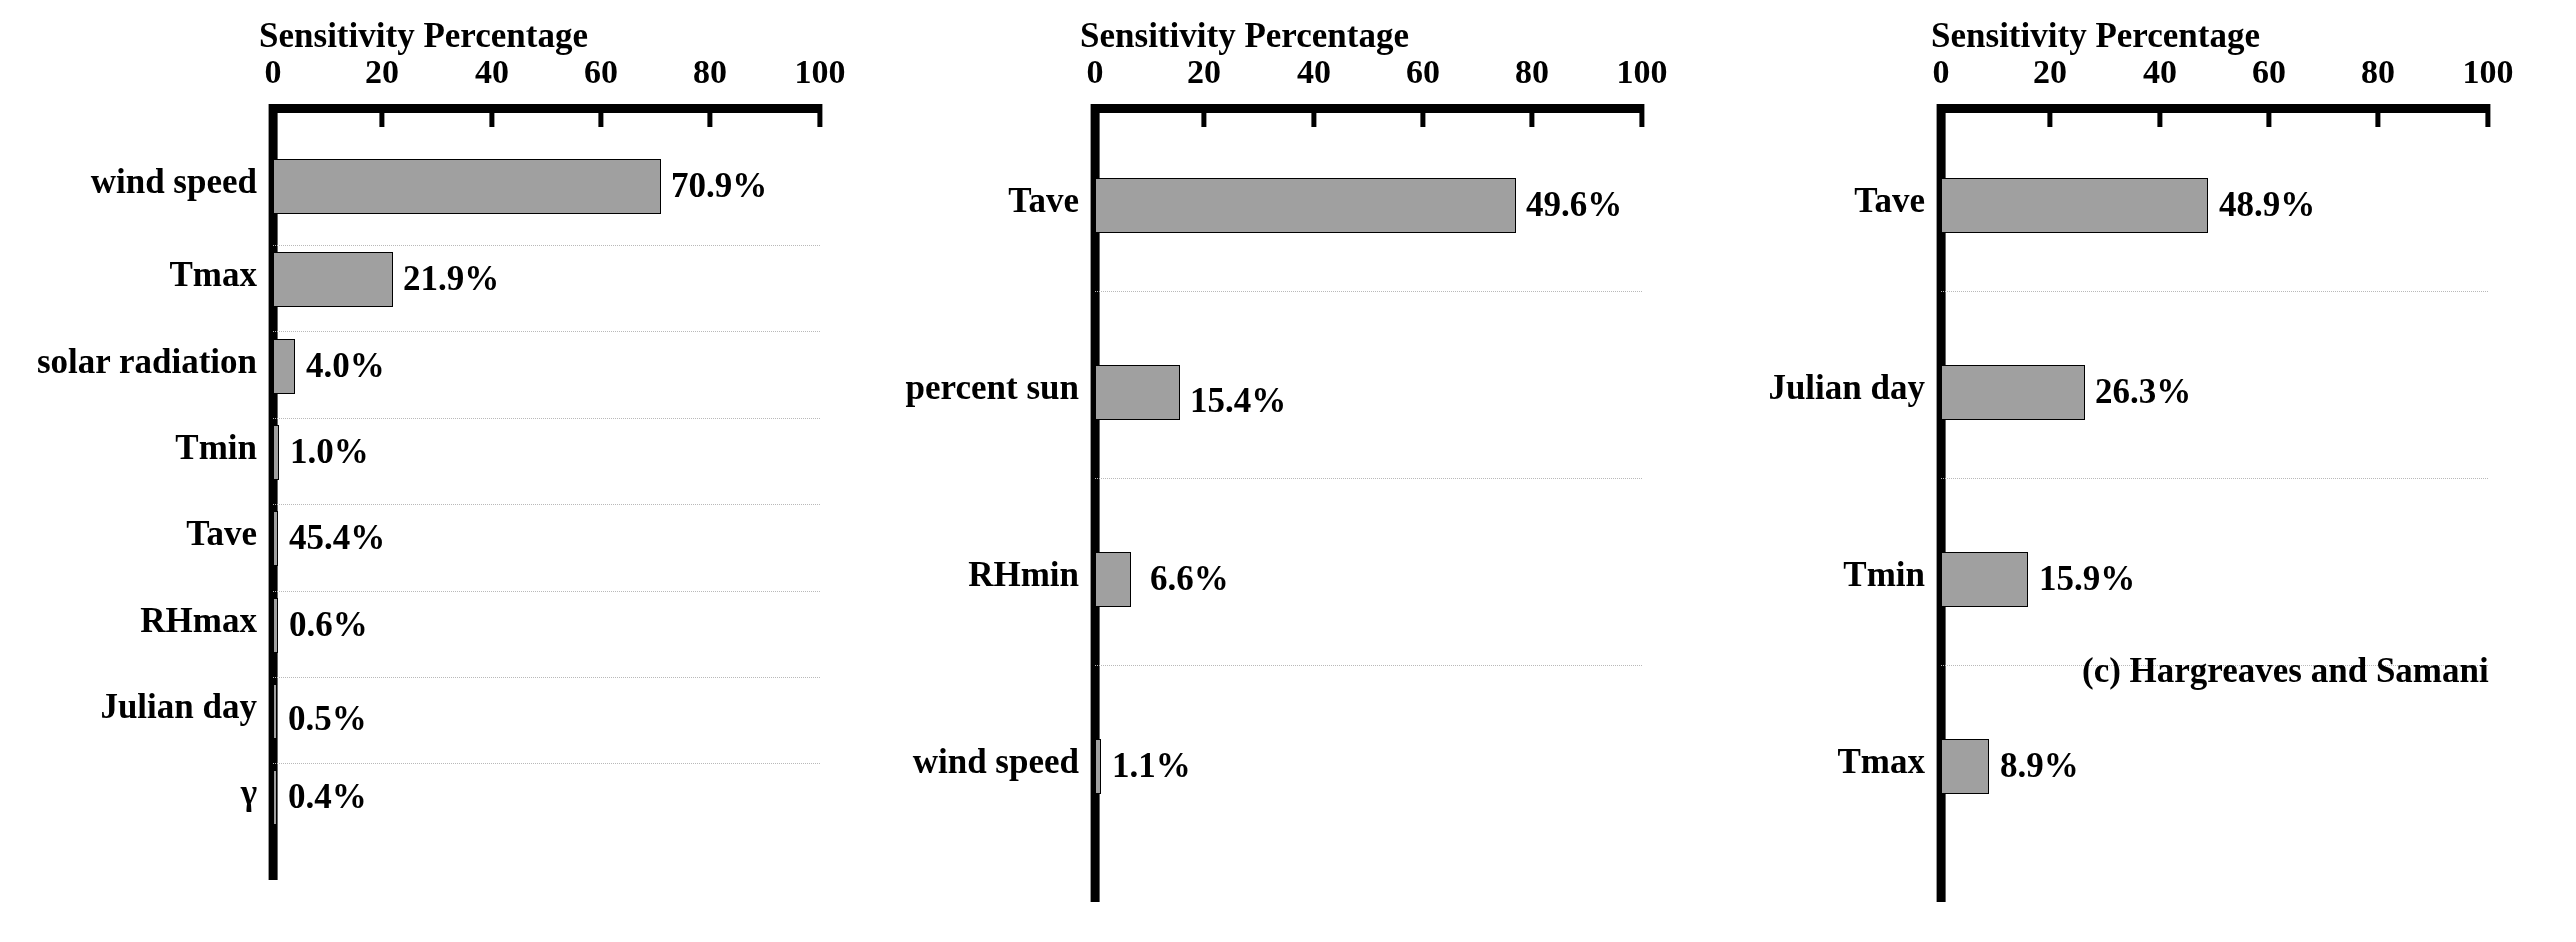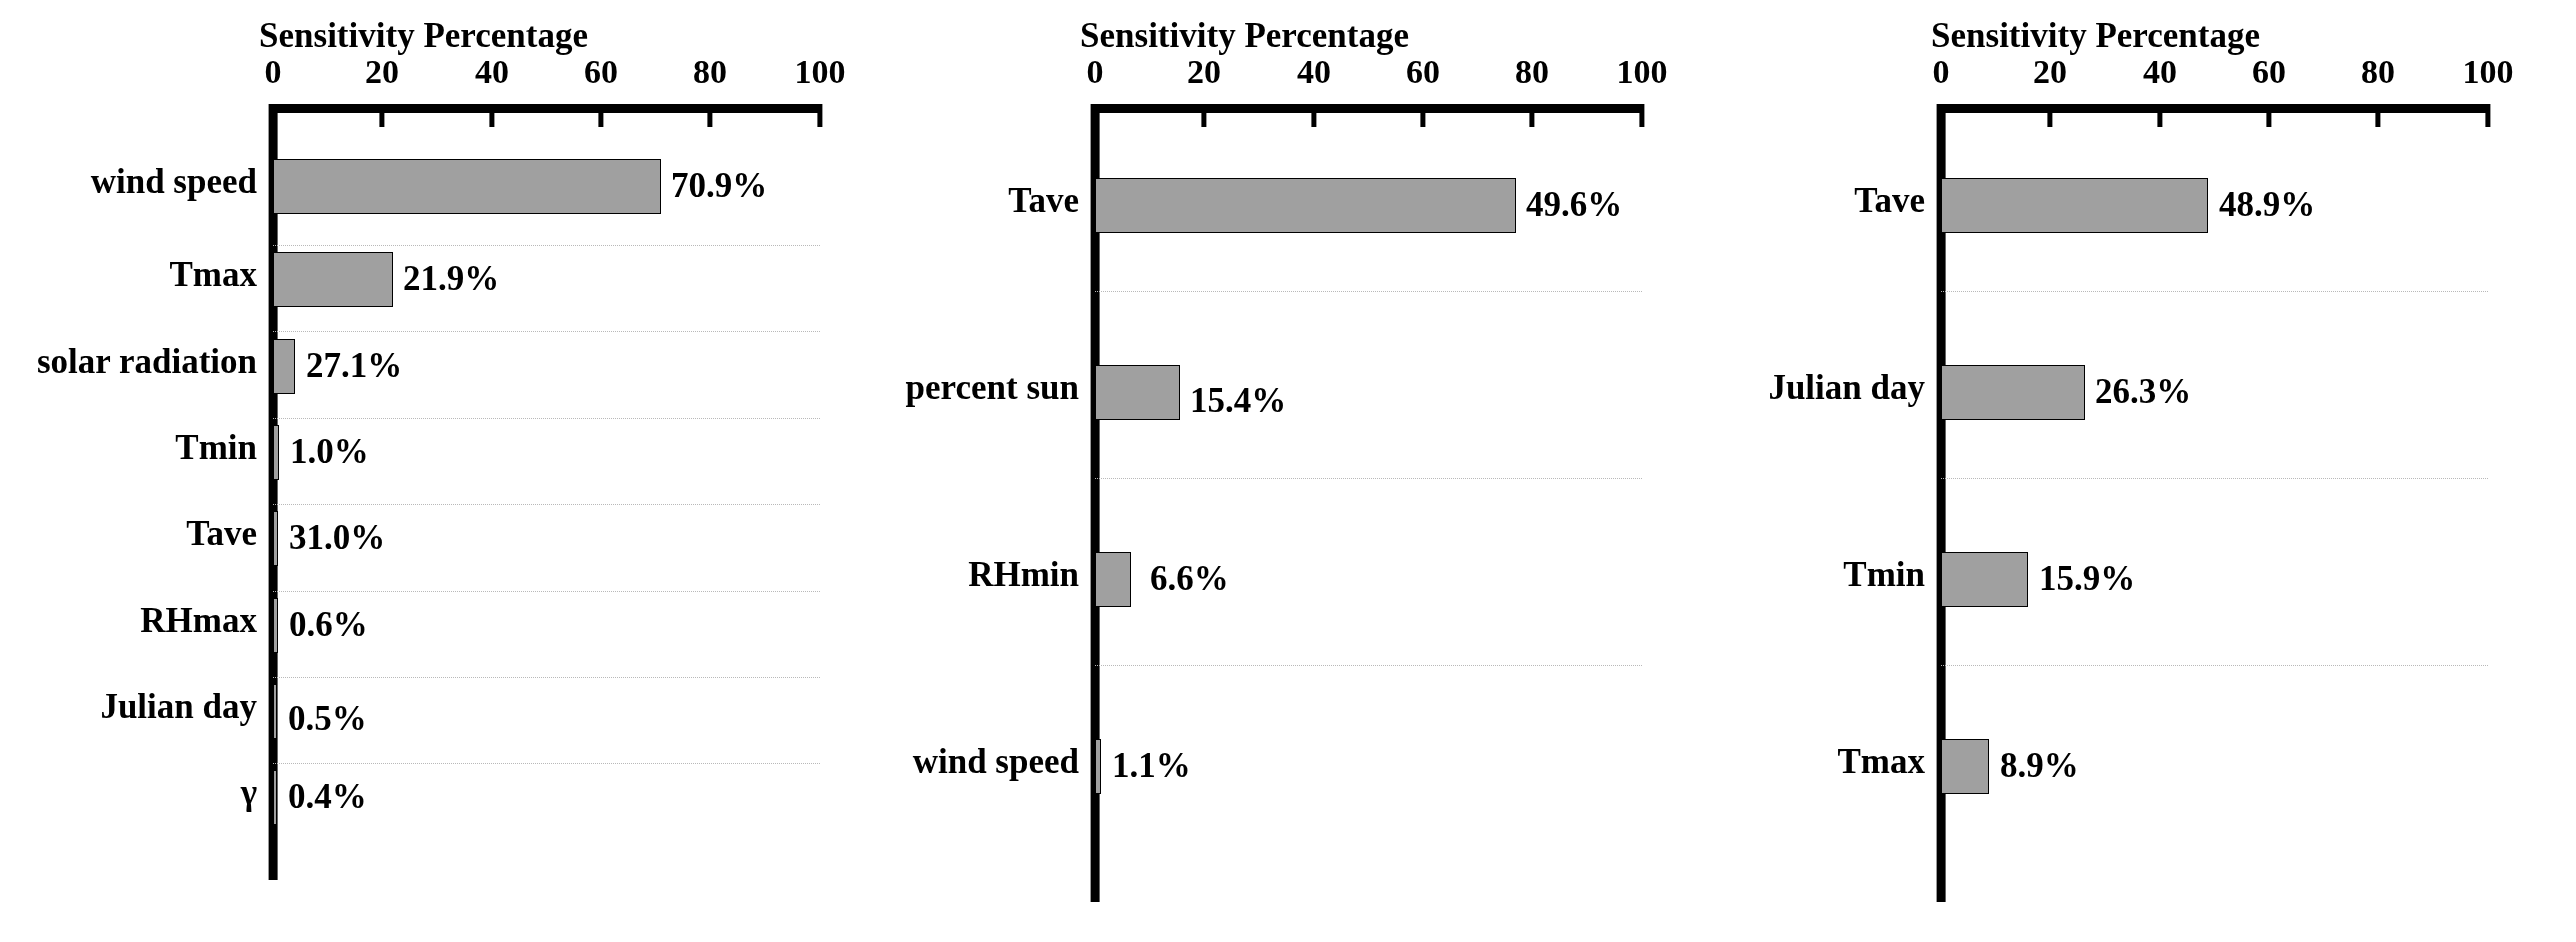--- a/index.html
+++ b/index.html
@@ -160,33 +160,33 @@
 
       <div class="row" style="top:148px;">
         <div class="cat-label" style="top:5.3px;">Tmax</div>
         <div class="bar" style="left:0; top:0; width:120px; height:55px;"></div>
         <div class="val-label" style="left:130px; top:8.8px;">21.9%</div>
       </div>
 
       <div class="row" style="top:235px;">
         <div class="cat-label" style="top:5.3px;">solar radiation</div>
         <div class="bar" style="left:0; top:0; width:22px; height:55px;"></div>
-        <div class="val-label" style="left:33px; top:8.8px;">27.1%</div>
+        <div class="val-label" style="left:33px; top:8.8px;">4.0%</div>
       </div>
 
       <div class="row" style="top:321px;">
         <div class="cat-label" style="top:5.3px;">Tmin</div>
         <div class="bar" style="left:0; top:0; width:6.2px; height:55px;"></div>
         <div class="val-label" style="left:17px; top:8.8px;">1.0%</div>
       </div>
 
       <div class="row" style="top:407px;">
         <div class="cat-label" style="top:5.3px;">Tave</div>
         <div class="bar" style="left:0; top:0; width:5.3px; height:55px;"></div>
-        <div class="val-label" style="left:16px; top:8.8px;">31.0%</div>
+        <div class="val-label" style="left:16px; top:8.8px;">45.4%</div>
       </div>
 
       <div class="row" style="top:494px;">
         <div class="cat-label" style="top:5.3px;">RHmax</div>
         <div class="bar" style="left:0; top:0; width:5.3px; height:55px;"></div>
         <div class="val-label" style="left:16px; top:8.8px;">0.6%</div>
       </div>
 
       <div class="row" style="top:580px;">
         <div class="cat-label" style="top:5.3px;">Julian day</div>
@@ -295,17 +295,18 @@
         <div class="bar" style="left:0; top:0; width:87px; height:55px;"></div>
         <div class="val-label" style="left:98px; top:8.8px;">15.9%</div>
       </div>
 
       <div class="row" style="top:635px;">
         <div class="cat-label" style="top:5.3px;">Tmax</div>
         <div class="bar" style="left:0; top:0; width:48px; height:55px;"></div>
         <div class="val-label" style="left:59px; top:8.8px;">8.9%</div>
       </div>
 
+      <div class="panel-caption" style="left:141px; top:547px;">(c) Hargreaves and Samani</div>
     </div>
   </div>
 
 </div>
 
 
 </body></html>

